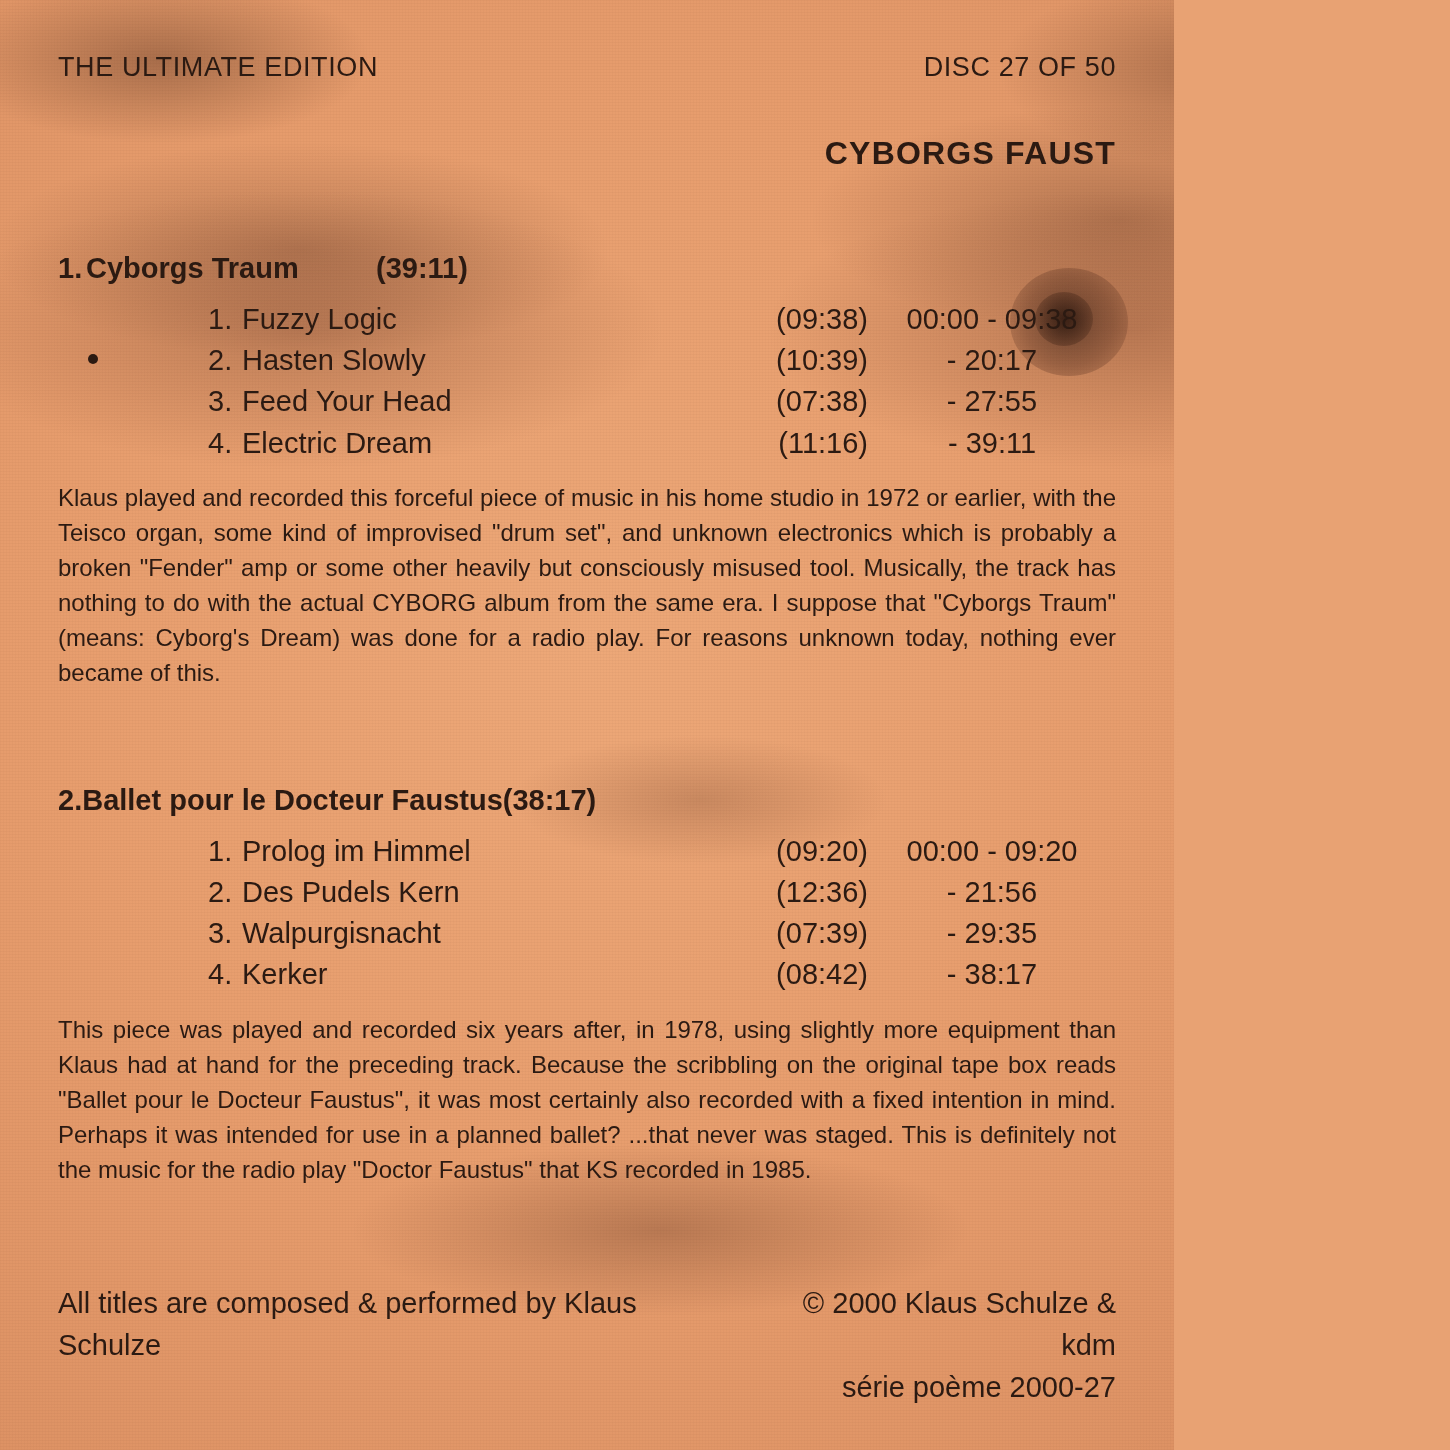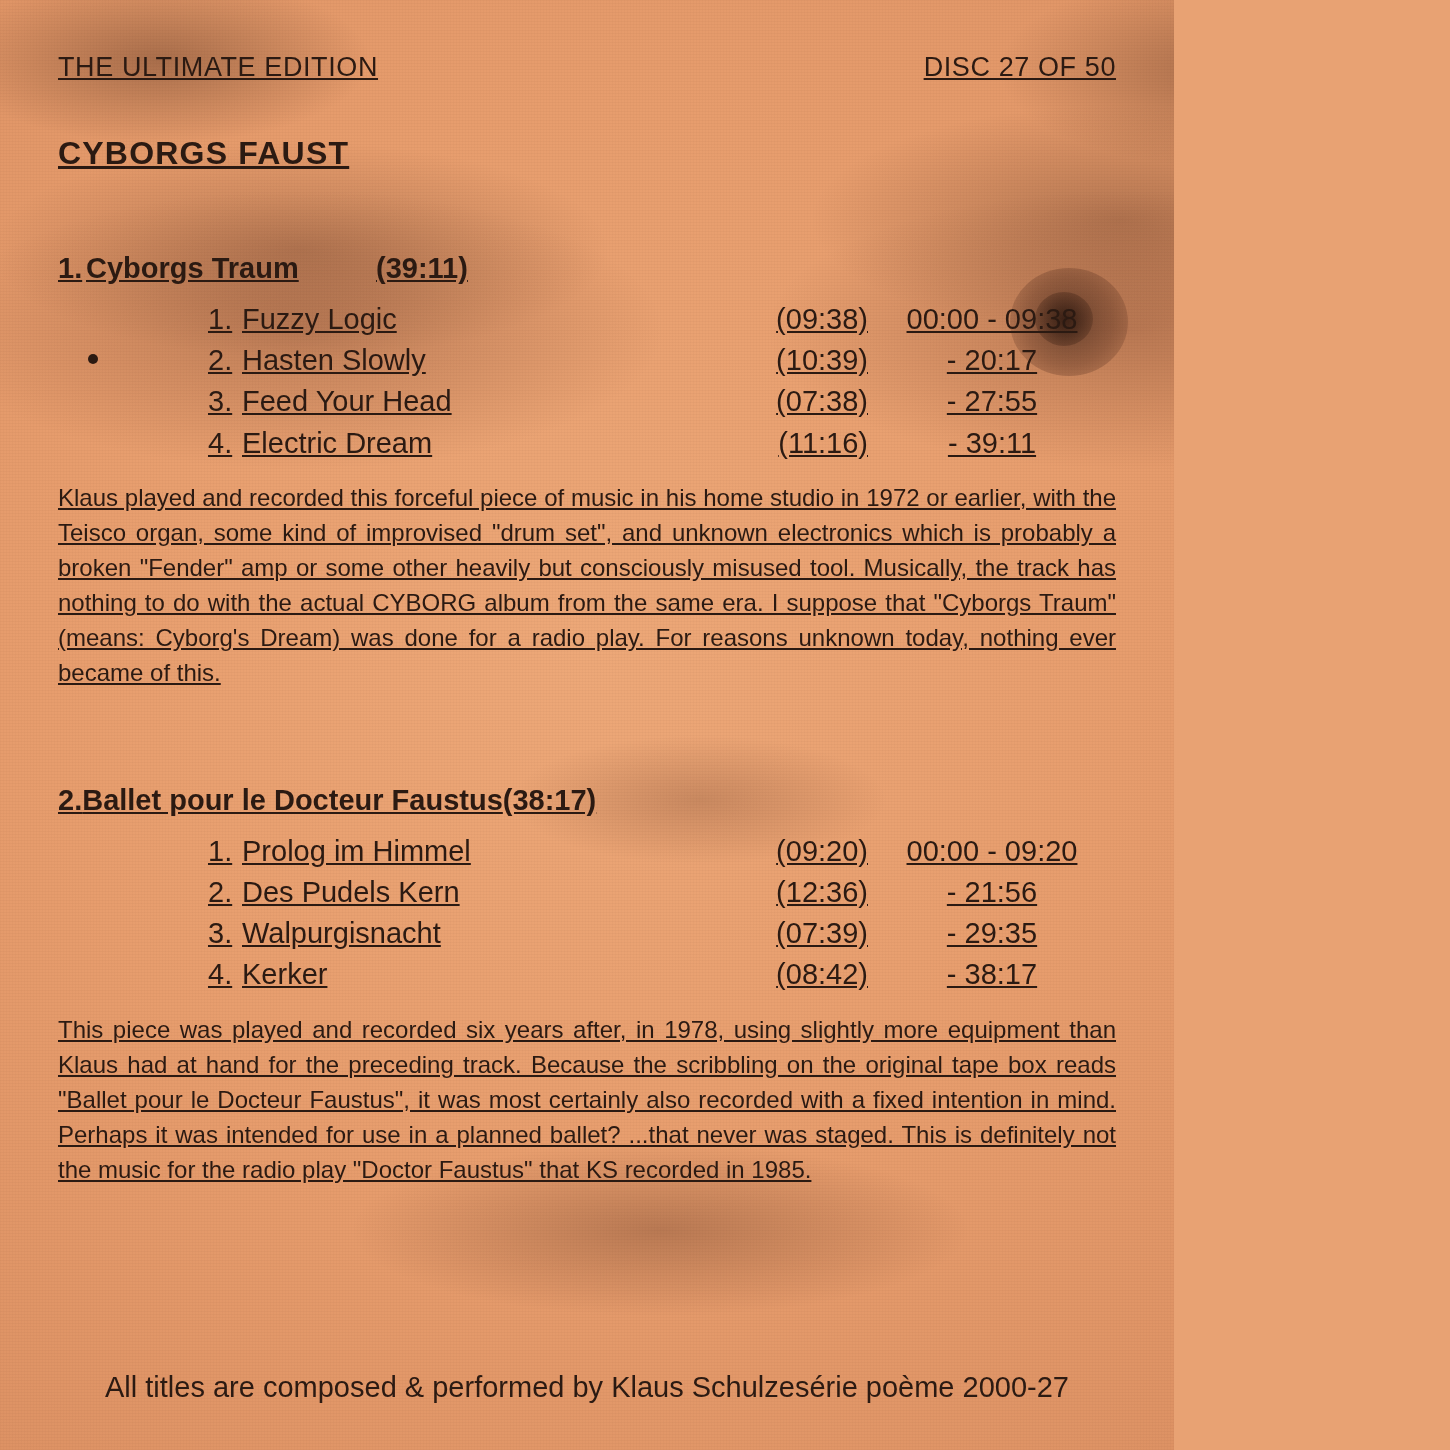--- a/index.html
+++ b/index.html
@@ -22,21 +22,20 @@
       radial-gradient(ellipse 520px 200px at 300px 330px, rgba(90,45,30,0.30), rgba(90,45,30,0) 70%),
       radial-gradient(ellipse 520px 200px at 1130px 330px, rgba(90,45,30,0.32), rgba(90,45,30,0) 70%),
       radial-gradient(ellipse 430px 150px at 300px 250px, rgba(70,35,22,0.28), rgba(70,35,22,0) 72%),
       radial-gradient(ellipse 430px 160px at 1120px 220px, rgba(70,35,22,0.30), rgba(70,35,22,0) 72%),
       radial-gradient(ellipse 300px 120px at 160px 60px, rgba(60,30,18,0.35), rgba(60,30,18,0) 70%),
       radial-gradient(ellipse 330px 140px at 1230px 70px, rgba(60,30,18,0.33), rgba(60,30,18,0) 70%),
       radial-gradient(ellipse 430px 120px at 660px 1230px, rgba(80,40,25,0.30), rgba(80,40,25,0) 72%),
       radial-gradient(ellipse 260px 90px at 700px 800px, rgba(80,40,25,0.22), rgba(80,40,25,0) 72%),
       radial-gradient(circle at 50% 45%, #eda878 0%, #e79d6d 55%, #dd9264 100%);
     overflow: hidden;
-    text-decoration: underline;
   }
   
   .iris {
     position: absolute;
     border-radius: 50%;
     background: radial-gradient(circle, rgba(45,22,14,0.55) 0%, rgba(70,35,22,0.35) 55%, rgba(70,35,22,0) 100%);
     pointer-events: none;
   }
   .grain {
     position: absolute;
@@ -55,21 +54,21 @@
     height: 100%;
   }
   .topbar {
     display: flex;
     justify-content: space-between;
     align-items: baseline;
     font-size: 27px;
     letter-spacing: 0.6px;
   }
   .album-title {
-    text-align: left;
+    text-align: right;
     font-size: 32px;
     font-weight: bold;
     letter-spacing: 1.2px;
     margin-top: 52px;
   }
   .work {
     margin-top: 48px;
   }
   .work.second {
     margin-top: 62px;
@@ -235,17 +234,18 @@
       <div class="blurb">This piece was played and recorded six years after, in 1978, using slightly more equipment than Klaus had at hand for the preceding track. Because the scribbling on the original tape box reads "Ballet pour le Docteur Faustus", it was most certainly also recorded with a fixed intention in mind. Perhaps it was intended for use in a planned ballet? ...that never was staged. This is definitely not the music for the radio play "Doctor Faustus" that KS recorded in 1985.</div>
     </div>
 
   </div>
 
   <div class="footer">
     <div class="left">
       <div>All titles are composed &amp; performed by Klaus Schulze</div>
     </div>
     <div class="right">
+      <div>© 2000 Klaus Schulze &amp; kdm</div>
       <div>série poème 2000-27</div>
     </div>
   </div>
 
 </div>
 
 </body></html>

